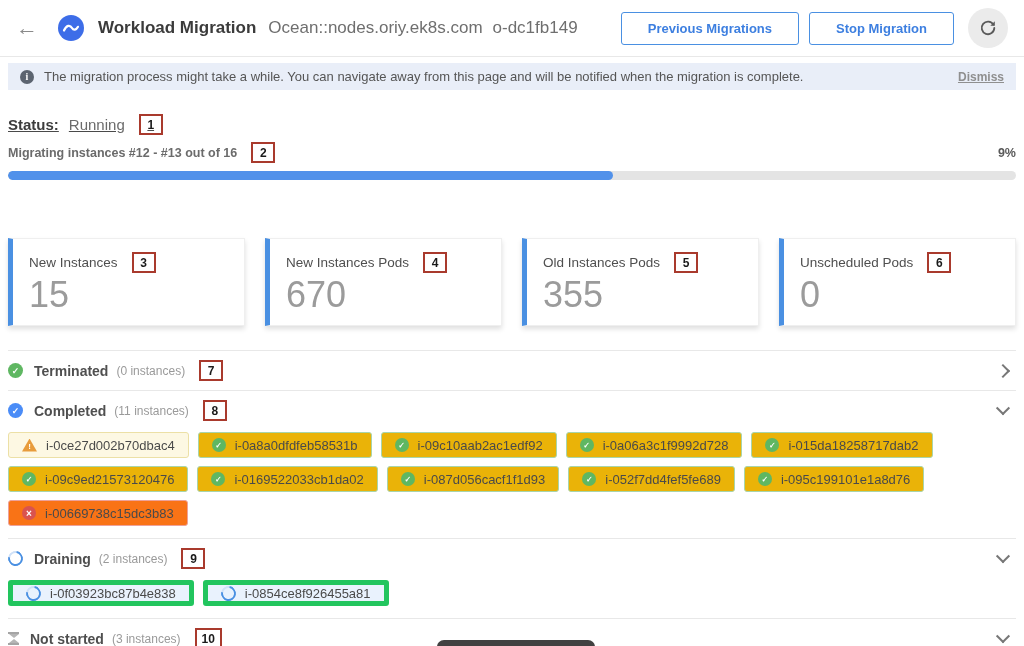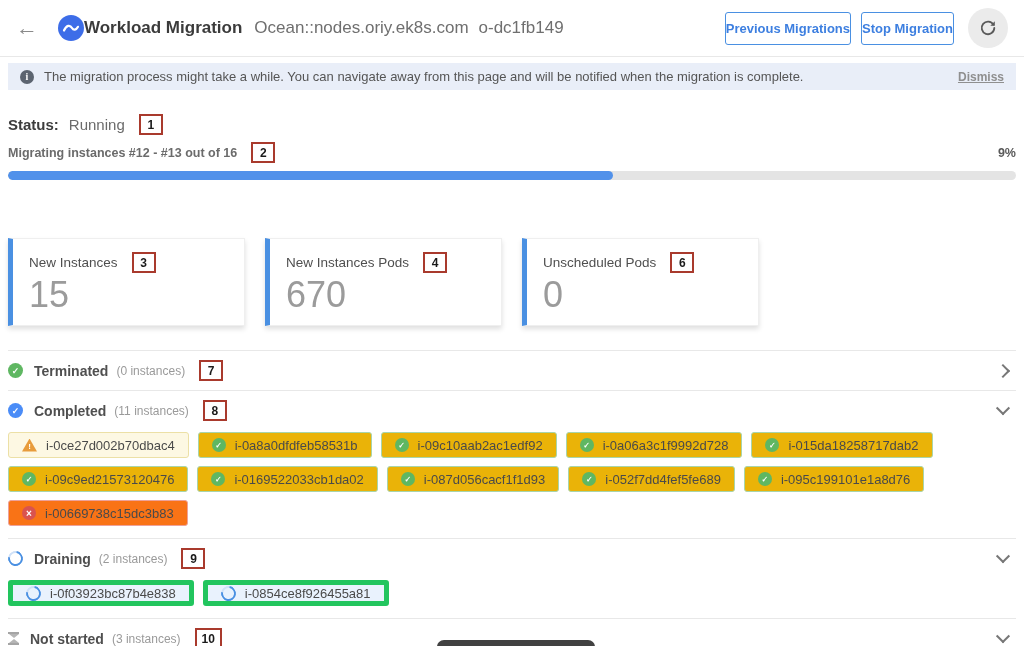--- a/index.html
+++ b/index.html
@@ -3,47 +3,47 @@
 <meta charset="utf-8">
 <style>
   html,body{margin:0;padding:0;background:#fff;}
   .page{position:relative;width:1024px;height:646px;overflow:hidden;background:#fff;
         font-family:"Liberation Sans",sans-serif;color:#4a4a4a;}
 
   
   .hdr{display:flex;align-items:center;height:56px;padding:0 16px;border-bottom:1px solid #e8e8e8;}
   .back{font-size:22px;color:#8a8a8a;margin-right:20px;cursor:pointer;line-height:1;}
   .logo{width:26px;height:26px;display:flex;}
-  .hdr-title{margin-left:0;font-size:17px;font-weight:bold;color:#3b3b3b;}
+  .hdr-title{margin-left:14px;font-size:17px;font-weight:bold;color:#3b3b3b;}
   .hdr-sub{margin-left:12px;font-size:17px;color:#6f6f6f;}
   .hdr-sub2{margin-left:10px;font-size:17px;color:#6f6f6f;}
   .hdr-spacer{flex:1;}
   .btn{border:1px solid #4a90e2;background:#fff;color:#3d7fe0;font-weight:bold;font-size:13px;
-       padding:8px 0;border-radius:3px;margin-left:10px;cursor:pointer;
+       padding:8px 26px;border-radius:3px;margin-left:10px;cursor:pointer;
        font-family:"Liberation Sans",sans-serif;}
   .refresh{width:40px;height:40px;border-radius:50%;background:#ebebeb;border:none;margin-left:14px;
            display:flex;align-items:center;justify-content:center;cursor:pointer;}
 
   
   .banner{margin:6px 8px 0;background:#e9eef8;height:27px;display:flex;align-items:center;
           padding:0 12px;font-size:13px;color:#555;}
   .info-ic{width:14px;height:14px;border-radius:50%;background:#5c6470;color:#fff;font-size:10px;
            font-weight:bold;display:inline-flex;align-items:center;justify-content:center;
            margin-right:10px;font-family:"Liberation Serif",serif;flex:none;}
   .banner-spacer{flex:1;}
   .dismiss{color:#8f8f8f;font-size:12px;font-weight:bold;text-decoration:underline;cursor:pointer;}
 
   
   .callout{display:inline-flex;align-items:center;justify-content:center;border:2px solid #a93a2d;
            background:#fff;color:#1a1a1a;font-size:12px;font-weight:bold;height:17px;min-width:10px;
            padding:0 5px;margin-left:14px;vertical-align:middle;}
 
   
   .main{padding:0 8px;}
-  .status-row{margin-top:24px;font-size:15px;display:flex;align-items:center;}
+  .status-row{margin-top:24px;font-size:15px;display:flex;align-items:center;text-decoration:underline;}
   .status-label{font-weight:bold;color:#3c3c3c;}
   .status-value{color:#6b6b6b;margin-left:10px;}
   .detail-row{margin-top:7px;display:flex;align-items:center;font-size:12.5px;font-weight:bold;color:#6b6b6b;}
   .detail-spacer{flex:1;}
   .percent{font-size:12.5px;font-weight:bold;color:#5a5a5a;}
   .pbar{margin-top:8px;height:9px;border-radius:5px;background:#e4e4e4;overflow:hidden;}
   .pfill{height:100%;background:#5191ea;border-radius:5px;}
 
   
   .cards{margin-top:58px;display:grid;grid-template-columns:repeat(4,1fr);gap:20px;}
@@ -172,20 +172,27 @@
         </div>
 
         <div class="card">
           <div class="card-label">
             <span>New Instances Pods</span>
             <span class="callout">4</span>
           </div>
           <div class="card-value">670</div>
         </div>
 
+        <div class="card">
+          <div class="card-label">
+            <span>Old Instances Pods</span>
+            <span class="callout">5</span>
+          </div>
+          <div class="card-value">355</div>
+        </div>
 
         <div class="card">
           <div class="card-label">
             <span>Unscheduled Pods</span>
             <span class="callout">6</span>
           </div>
           <div class="card-value">0</div>
         </div>
       </div>
 

